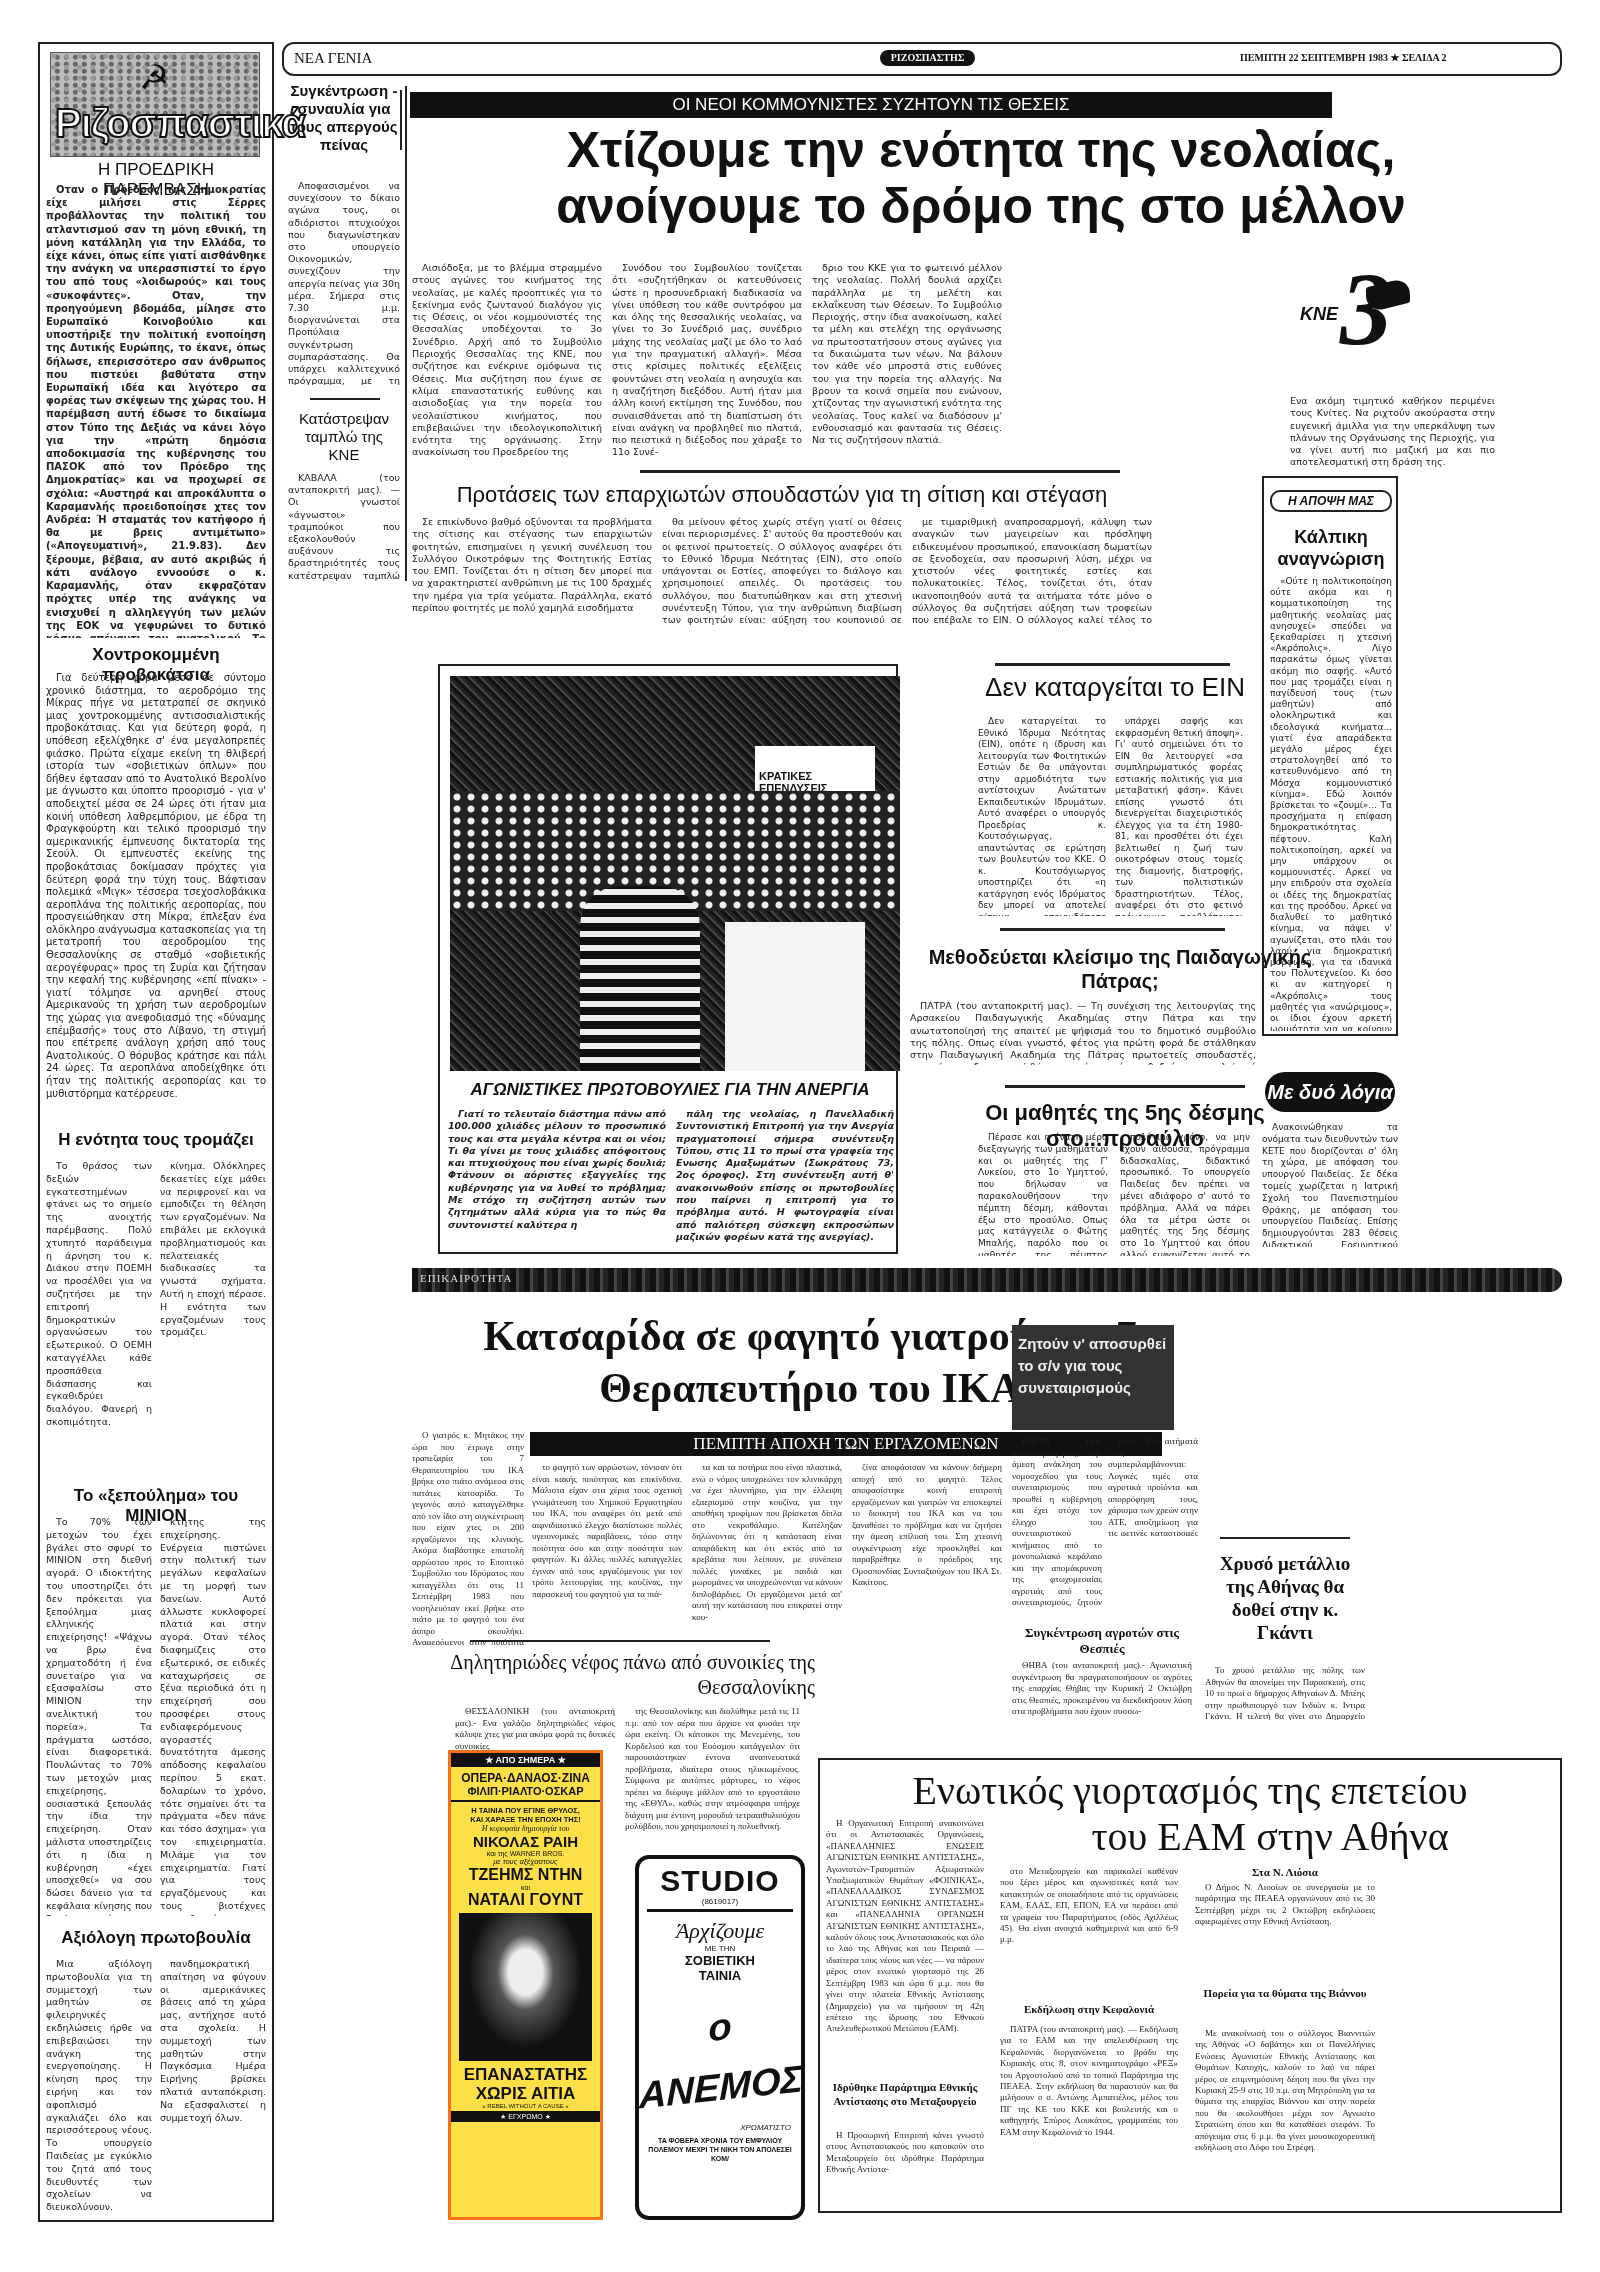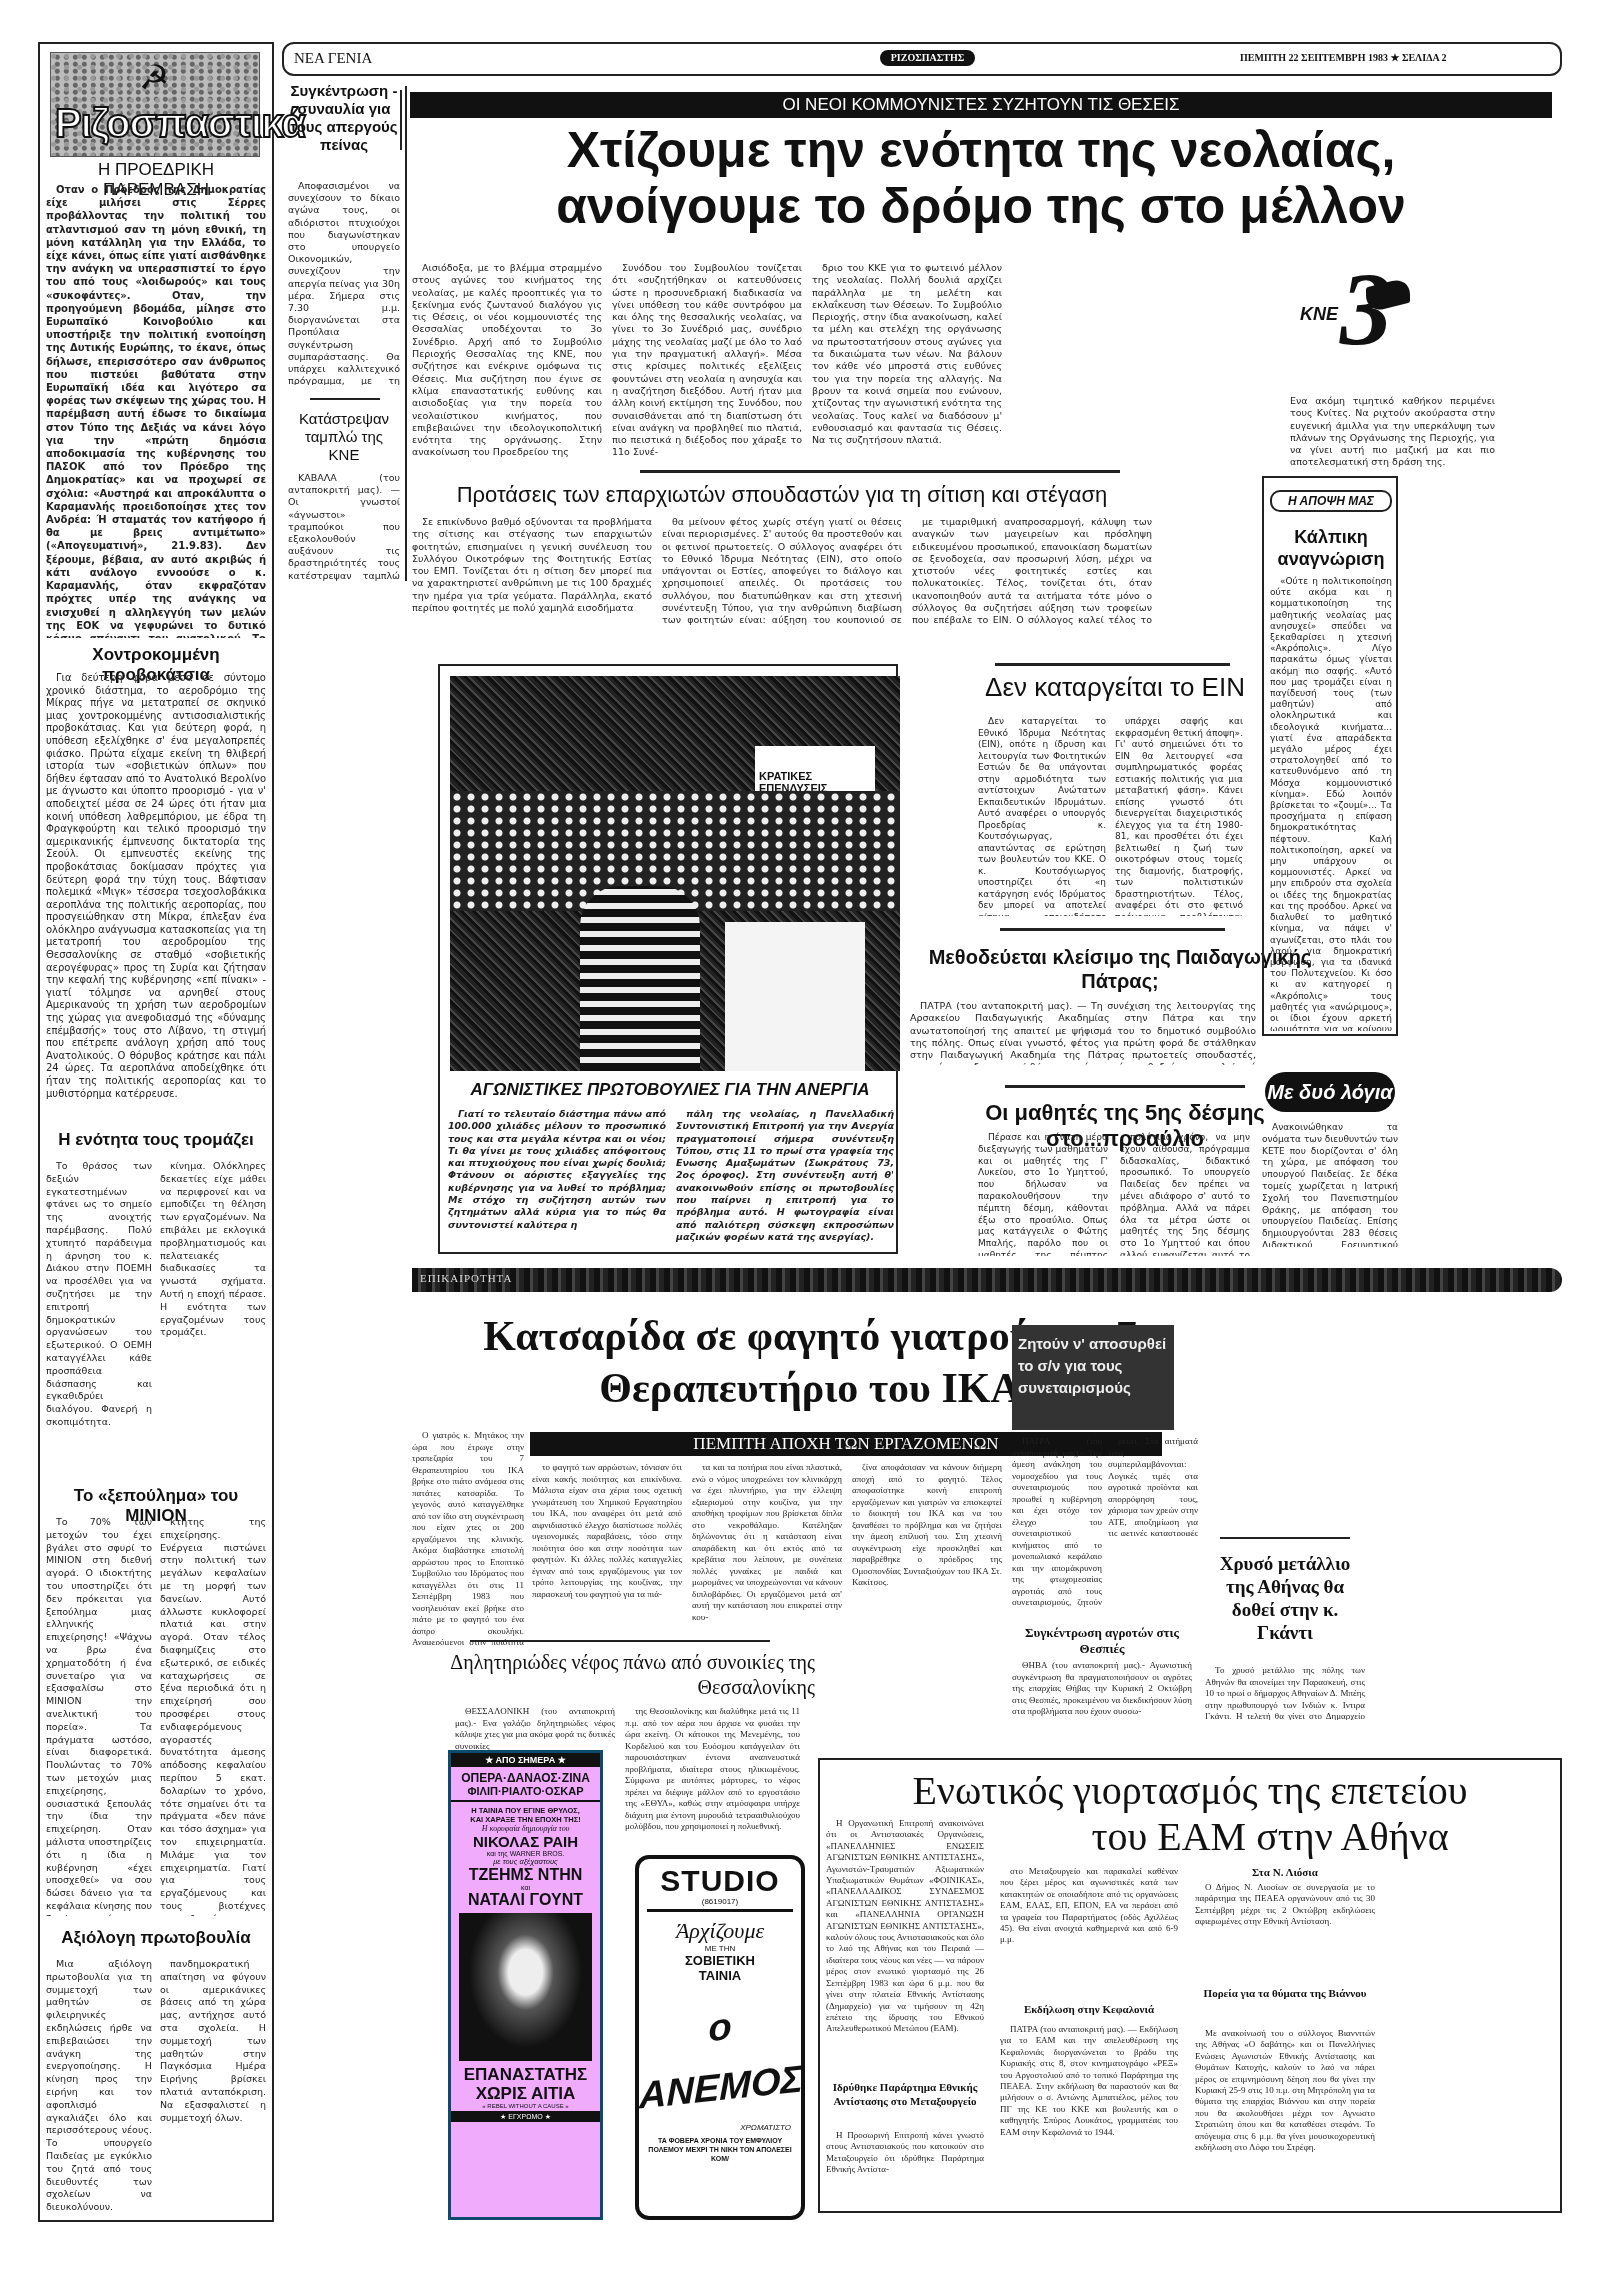--- a/index.html
+++ b/index.html
@@ -52,21 +52,21 @@
 
 <div class="abs h" style="left:288px;top:82px;width:112px;font-size:15px;line-height:18px;">Συγκέντρωση - συναυλία για τους απεργούς πείνας</div>
 <div class="vrule" style="left:400px;top:90px;height:60px;"></div>
 <div class="abs txt" style="left:288px;top:180px;width:112px;height:205px;font-size:9.5px;line-height:12.2px;">Αποφασισμένοι να συνεχίσουν το δίκαιο αγώνα τους, οι αδιόριστοι πτυχιούχοι που διαγωνίστηκαν στο υπουργείο Οικονομικών, συνεχίζουν την απεργία πείνας για 30η μέρα. Σήμερα στις 7.30 μ.μ. διοργανώνεται στα Προπύλαια συγκέντρωση συμπαράστασης. Θα υπάρχει καλλιτεχνικό πρόγραμμα, με τη συμμετοχή της Μ. Δημητριάδη, της Μ. Ζορμπαλά, της Γλυκερίας, του Χρ. Μουζακίτη, του Θ. Ανδρεάδη και της Οπισθοδρομικής Κομπανίας.</div>
 <div class="rule" style="left:310px;top:398px;width:70px;height:2px;"></div>
 <div class="abs h" style="left:288px;top:410px;width:112px;font-size:15px;line-height:18px;font-weight:normal;">Κατάστρεψαν ταμπλώ της ΚΝΕ</div>
 <div class="abs txt" style="left:288px;top:472px;width:112px;height:110px;font-size:9.5px;line-height:12.2px;">ΚΑΒΑΛΑ (του ανταποκριτή μας). — Οι γνωστοί «άγνωστοι» τραμπούκοι που εξακολουθούν αυξάνουν τις δραστηριότητές τους κατέστρεψαν ταμπλώ της ΚΝΕ στο 1ο, 2ο και 3ο Λύκειο Καβάλας. Ανακοίνωση- καταγγελία εξέδοσαν οι οργανώσεις των τριών Λυκείων</div>
 
 <div class="vrule" style="left:405px;top:86px;height:495px;"></div>
 
-<div class="abs" style="left:410px;top:92px;width:1142px;height:26px;background:#111;color:#fff;font-family:'Liberation Sans',sans-serif;font-size:17px;line-height:26px;text-align:center;">
+<div class="abs" style="left:410px;top:92px;width:922px;height:26px;background:#111;color:#fff;font-family:'Liberation Sans',sans-serif;font-size:17px;line-height:26px;text-align:center;">
   <span>ΟΙ ΝΕΟΙ ΚΟΜΜΟΥΝΙΣΤΕΣ ΣΥΖΗΤΟΥΝ ΤΙΣ ΘΕΣΕΙΣ</span>
 </div>
 <div class="abs h" style="left:410px;top:122px;width:1142px;font-size:50px;line-height:56px;">Χτίζουμε την ενότητα της νεολαίας,</div>
 <div class="abs h" style="left:410px;top:178px;width:1142px;font-size:50px;line-height:56px;">ανοίγουμε το δρόμο της στο μέλλον</div>
 
 <div class="abs txt" style="left:412px;top:262px;width:190px;height:200px;font-size:9.5px;line-height:12.3px;">Αισιόδοξα, με το βλέμμα στραμμένο στους αγώνες του κινήματος της νεολαίας, με καλές προοπτικές για το ξεκίνημα ενός ζωντανού διαλόγου γις τις Θέσεις, οι νέοι κομμουνιστές της Θεσσαλίας υποδέχονται το 3ο Συνέδριο. Αρχή από το Συμβούλιο Περιοχής Θεσσαλίας της ΚΝΕ, που συζήτησε και ενέκρινε ομόφωνα τις Θέσεις. Μια συζήτηση που έγινε σε κλίμα επαναστατικής ευθύνης και αισιοδοξίας για την πορεία του νεολαιίστικου κινήματος, που επιβεβαιώνει την ιδεολογικοπολιτική ενότητα της οργάνωσης. Στην ανακοίνωση του Προεδρείου της</div>
 <div class="abs txt" style="left:612px;top:262px;width:190px;height:200px;font-size:9.5px;line-height:12.3px;">Συνόδου του Συμβουλίου τονίζεται ότι «συζητήθηκαν οι κατευθύνσεις ώστε η προσυνεδριακή διαδικασία να γίνει υπόθεση του κάθε συντρόφου μα και όλης της θεσσαλικής νεολαίας, να γίνει το 3ο Συνέδριό μας, συνέδριο μάχης της νεολαίας μαζί με όλο το λαό για την πραγματική αλλαγή». Μέσα στις κρίσιμες πολιτικές εξελίξεις φουντώνει στη νεολαία η ανησυχία και η αναζήτηση διεξόδου. Αυτή ήταν μια άλλη κοινή εκτίμηση της Συνόδου, που συναισθάνεται από τη διαπίστωση ότι είναι ανάγκη να προβληθεί πιο πλατιά, πιο πειστικά η διέξοδος που χάραξε το 11ο Συνέ-</div>
 <div class="abs txt" style="left:812px;top:262px;width:190px;height:200px;font-size:9.5px;line-height:12.3px;">δριο του ΚΚΕ για το φωτεινό μέλλον της νεολαίας. Πολλή δουλιά αρχίζει παράλληλα με τη μελέτη και εκλαΐκευση των Θέσεων. Το Συμβούλιο Περιοχής, στην ίδια ανακοίνωση, καλεί τα μέλη και στελέχη της οργάνωσης να πρωτοστατήσουν στους αγώνες για τα δικαιώματα των νέων. Να βάλουν τον κάθε νέο μπροστά στις ευθύνες του για την πορεία της αλλαγής. Να βρουν τα κοινά σημεία που ενώνουν, χτίζοντας την αγωνιστική ενότητα της νεολαίας. Τους καλεί να διαδόσουν μ' ενθουσιασμό και φαντασία τις Θέσεις. Να τις συζητήσουν πλατιά.</div>
 
 <div class="abs" style="left:1300px;top:260px;width:110px;height:110px;">
@@ -144,21 +144,21 @@
 
 <div class="rule" style="left:1220px;top:1537px;width:130px;height:2px;"></div>
 <div class="abs serif" style="left:1205px;top:1552px;width:160px;font-size:19px;line-height:23px;font-weight:bold;text-align:center;">Χρυσό μετάλλιο της Αθήνας θα δοθεί στην κ. Γκάντι</div>
 <div class="abs txt serif" style="left:1205px;top:1665px;width:160px;height:55px;font-size:9px;line-height:11.5px;">Το χρυσό μετάλλιο της πόλης των Αθηνών θα απονείμει την Παρασκευή, στις 10 το πρωί ο δήμαρχος Αθηναίων Δ. Μπέης στην πρωθυπουργό των Ινδιών κ. Ιντιρα Γκάντι. Η τελετή θα γίνει στο Δημαρχείο της Αθήνας.</div>
 
 <div class="rule" style="left:470px;top:1640px;width:300px;height:2px;"></div>
 <div class="abs serif" style="left:415px;top:1650px;width:400px;font-size:20px;line-height:25px;text-align:right;">Δηλητηριώδες νέφος πάνω από συνοικίες της Θεσσαλονίκης</div>
 <div class="abs txt serif" style="left:455px;top:1706px;width:160px;height:45px;font-size:9px;line-height:11.5px;">ΘΕΣΣΑΛΟΝΙΚΗ (του ανταποκριτή μας).- Ενα γαλάζιο δηλητηριώδες νέφος κάλυψε χτες για μια ακόμα φορά τις δυτικές συνοικίες</div>
 <div class="abs txt serif" style="left:625px;top:1706px;width:175px;height:125px;font-size:9px;line-height:11.5px;">της Θεσσαλονίκης και διαλύθηκε μετά τις 11 π.μ. από τον αέρα που άρχισε να φυσάει την ώρα εκείνη. Οι κάτοικοι της Μενεμένης, του Κορδελιού και του Ευόσμου κατάγγειλαν ότι παρουσιάστηκαν έντονα αναπνευστικά προβλήματα, ιδιαίτερα στους ηλικιωμένους. Σύμφωνα με αυτόπτες μάρτυρες, το νέφος πρέπει να διέφυγε μάλλον από το εργοστάσιο της «ΕΘΥΛ», καθώς στην ατμόσφαιρα υπήρχε διάχυτη μια έντονη μυρουδιά τετρααιθυλιούχου μολύβδου, που χρησιμοποιεί η πολυεθνική.</div>
 
-<div class="abs" style="left:448px;top:1750px;width:155px;height:470px;border:3px solid #0c4a6e;background:#f0abfc;text-align:center;font-family:'Liberation Sans',sans-serif;">
+<div class="abs" style="left:448px;top:1750px;width:155px;height:470px;border:3px solid #f97316;background:#fde047;text-align:center;font-family:'Liberation Sans',sans-serif;">
   <div style="background:#111;color:#fff;font-size:9px;font-weight:bold;line-height:14px;">★ ΑΠΟ ΣΗΜΕΡΑ ★</div>
   <div style="font-size:12px;font-weight:bold;margin-top:4px;">ΟΠΕΡΑ·ΔΑΝΑΟΣ·ΖΙΝΑ</div>
   <div style="font-size:11px;font-weight:bold;border-bottom:2px solid #111;padding-bottom:3px;">ΦΙΛΙΠ·ΡΙΑΛΤΟ·ΟΣΚΑΡ</div>
   <div style="font-size:7.5px;font-weight:bold;margin-top:4px;">Η ΤΑΙΝΙΑ ΠΟΥ ΕΓΙΝΕ ΘΡΥΛΟΣ,</div>
   <div style="font-size:7.5px;font-weight:bold;">ΚΑΙ ΧΑΡΑΞΕ ΤΗΝ ΕΠΟΧΗ ΤΗΣ!</div>
   <div style="font-size:8px;font-family:'Liberation Serif',serif;font-style:italic;">Η κορυφαία δημιουργία του</div>
   <div style="font-size:15px;font-weight:bold;">ΝΙΚΟΛΑΣ ΡΑΙΗ</div>
   <div style="font-size:7px;">και της WARNER BROS.</div>
   <div style="font-size:7.5px;font-style:italic;">με τους αξέχαστους</div>
   <div style="font-size:16px;font-weight:bold;line-height:18px;">ΤΖΕΗΜΣ ΝΤΗΝ</div>

